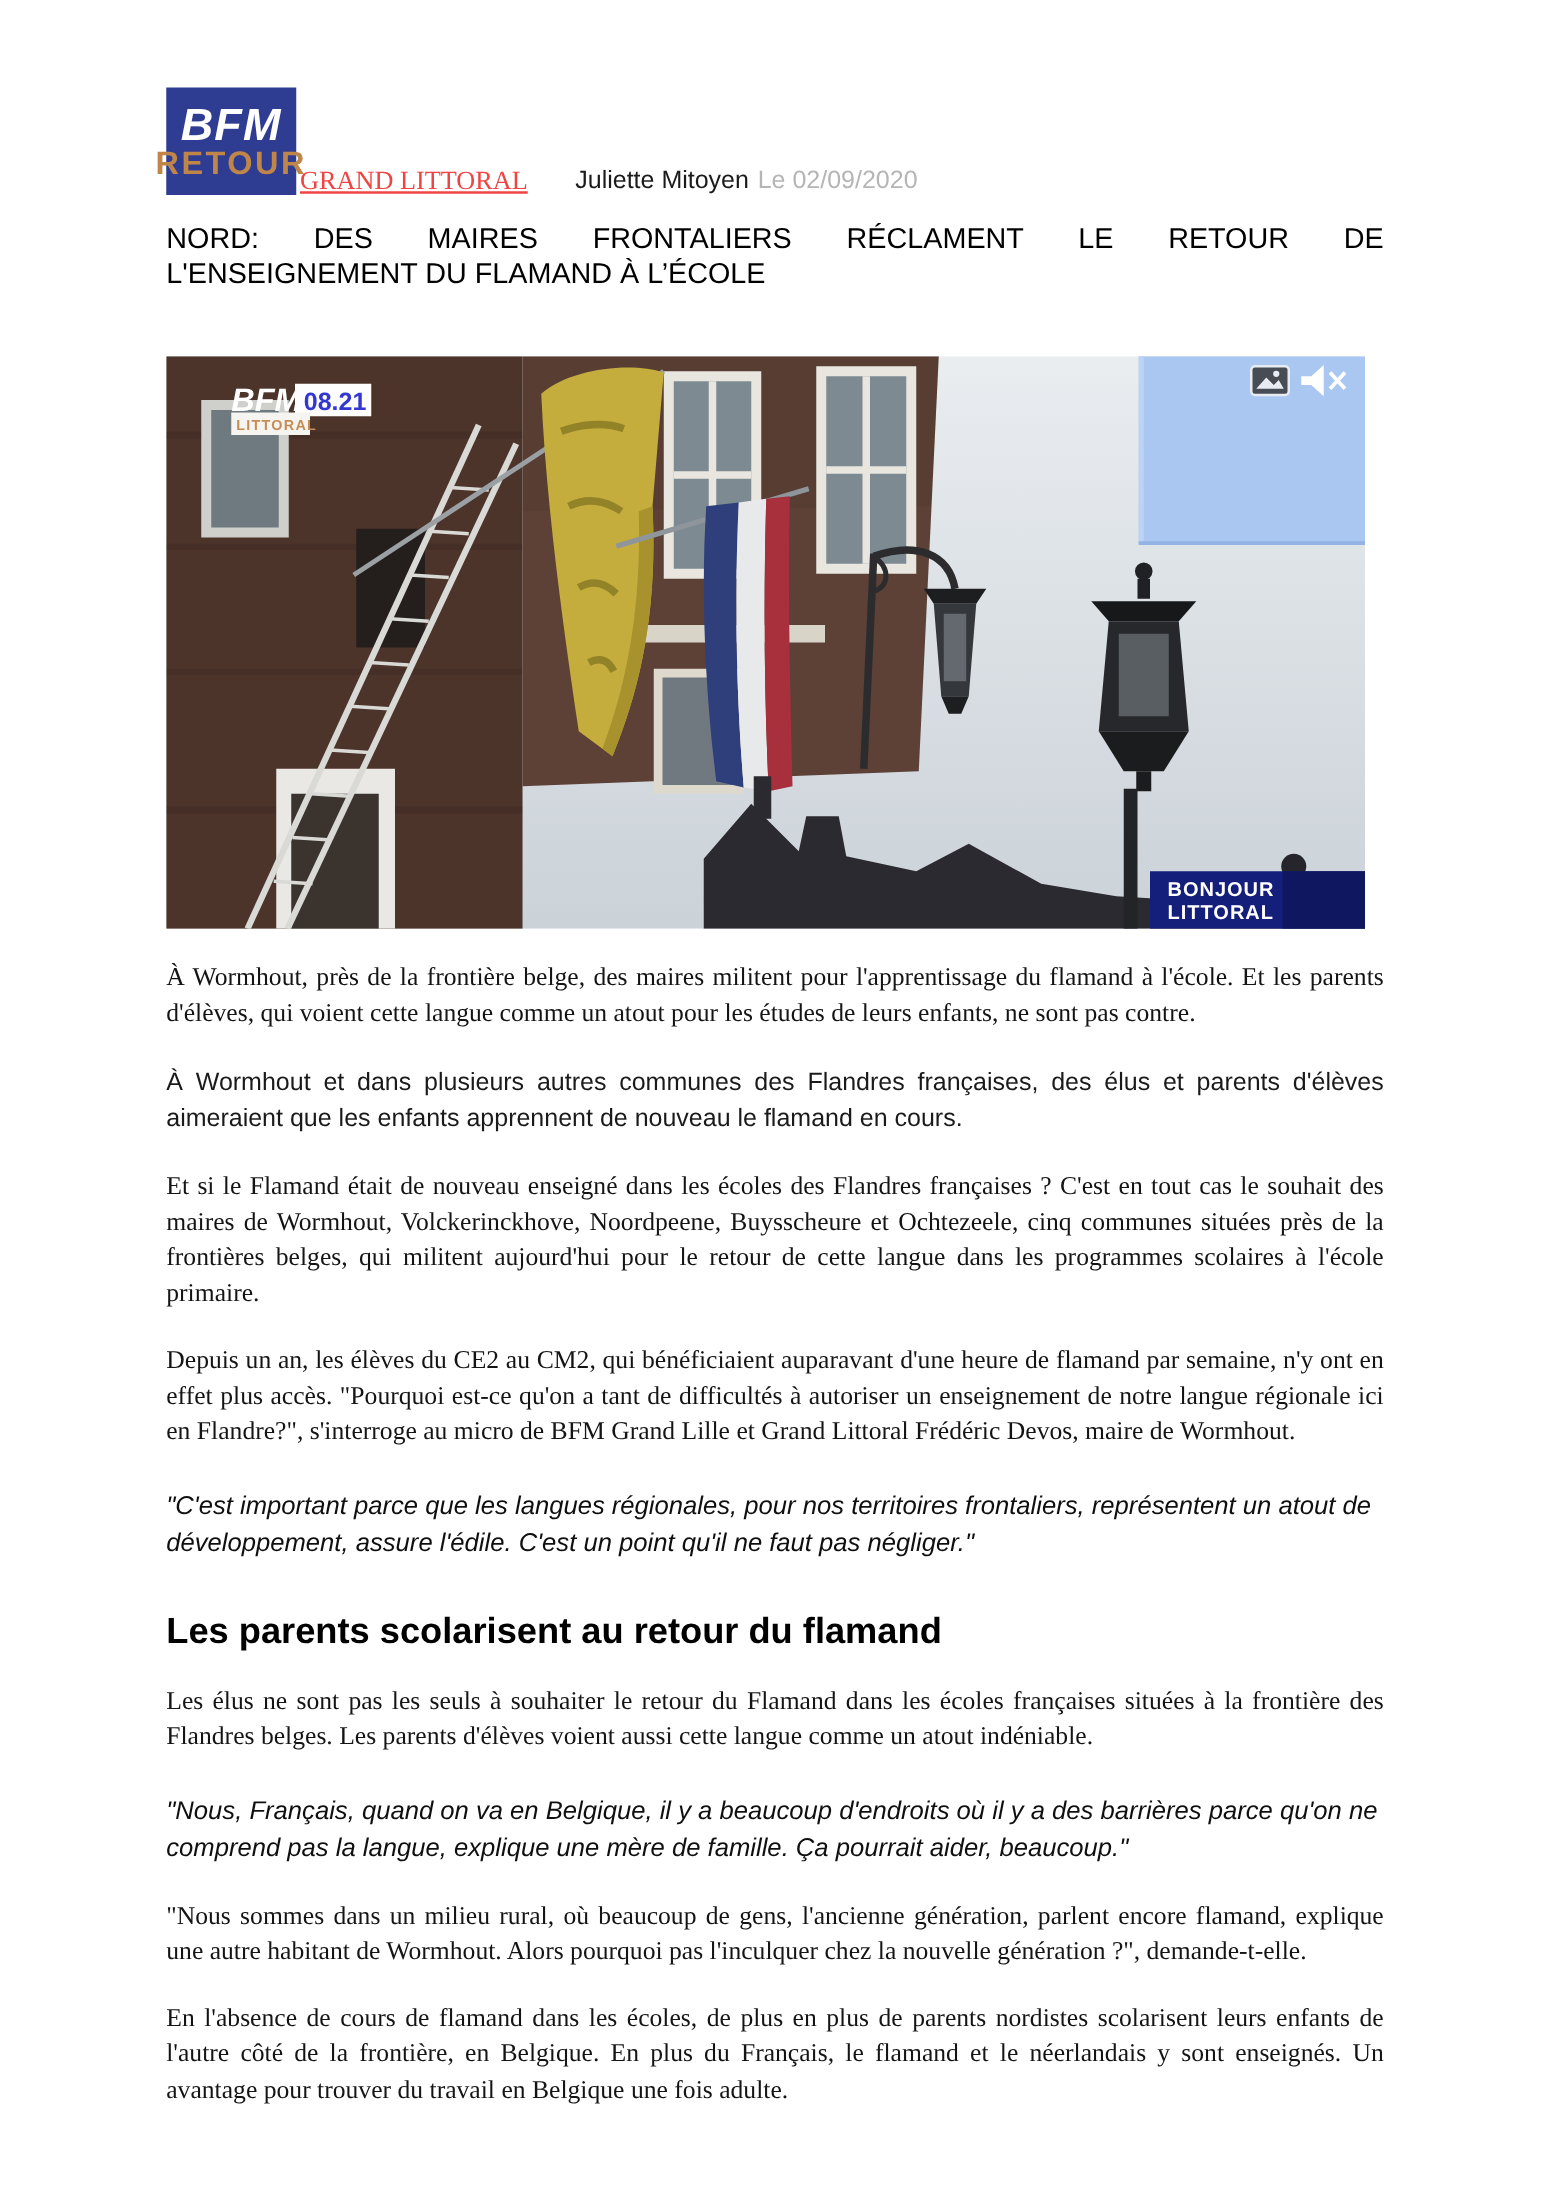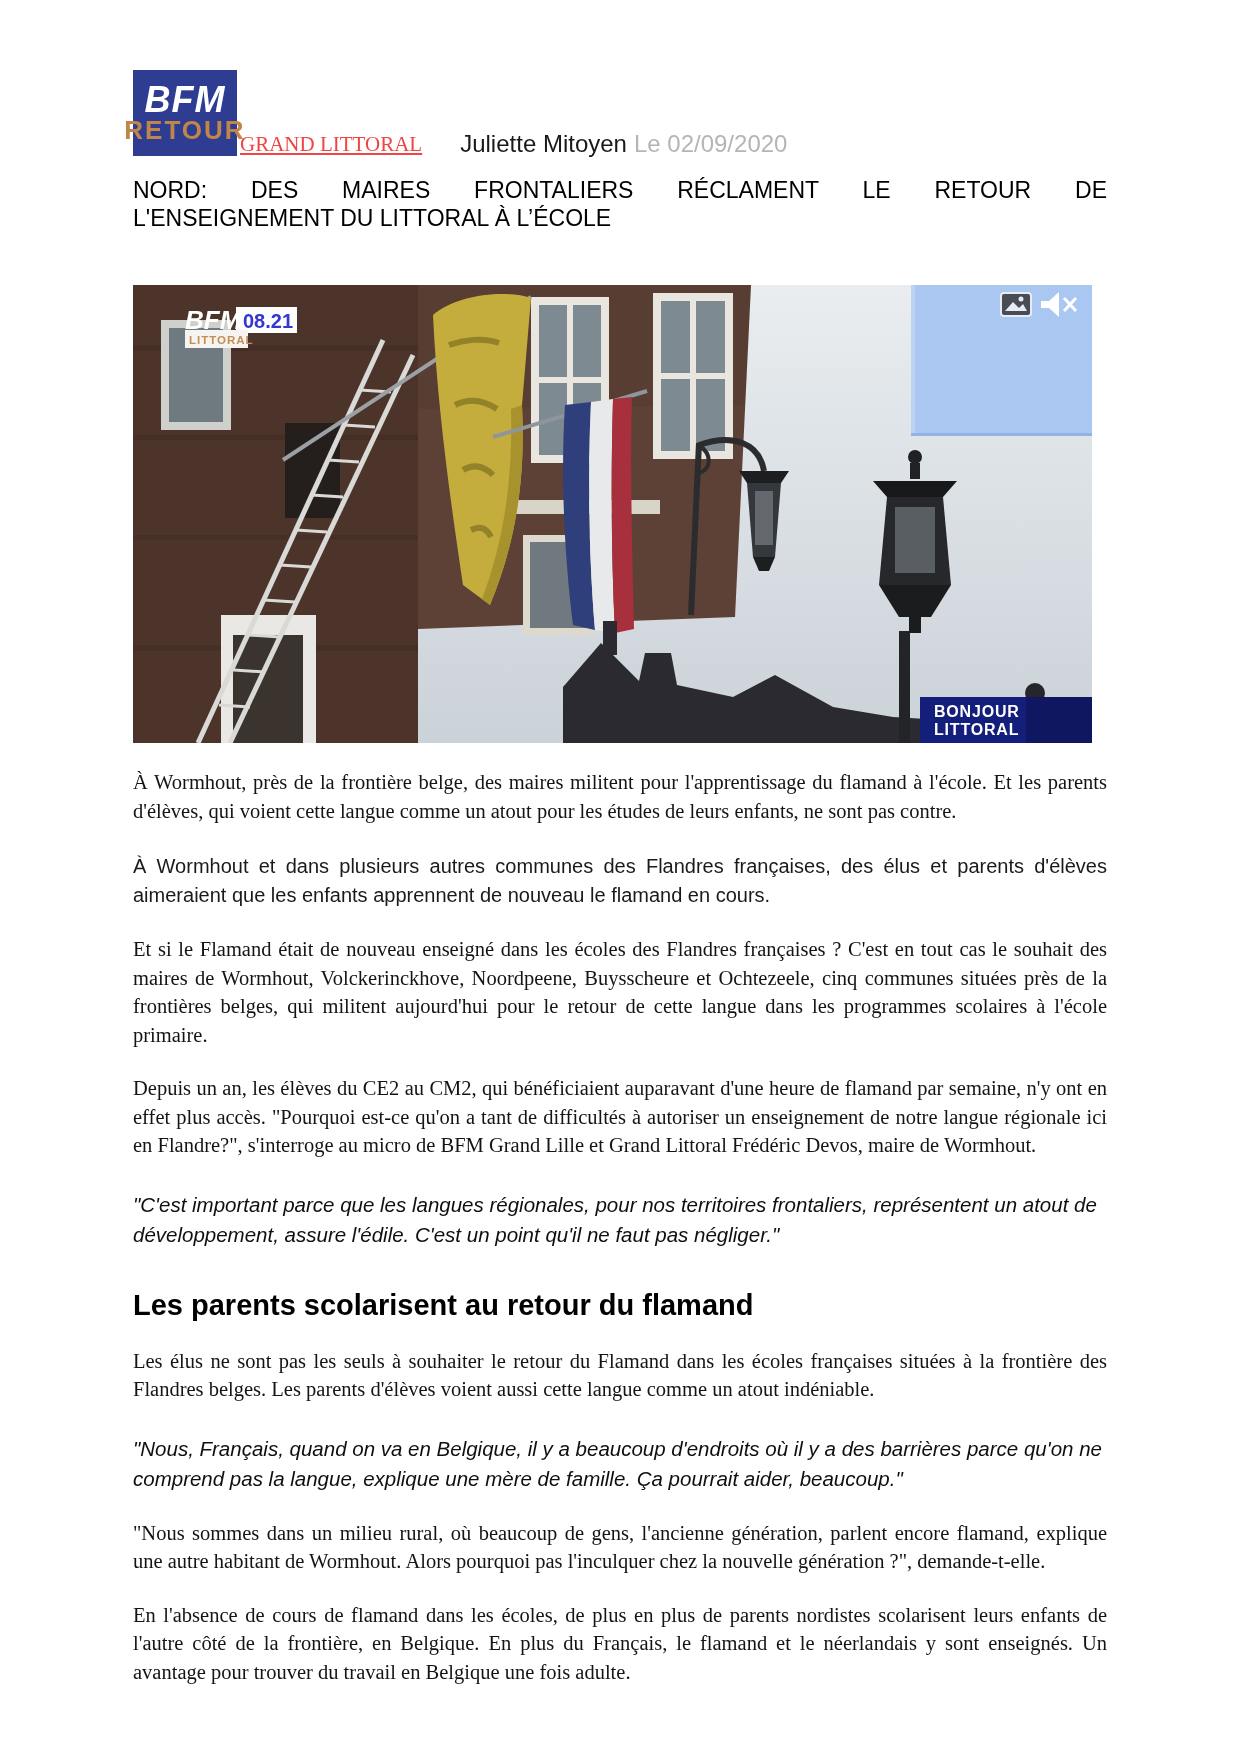--- a/index.html
+++ b/index.html
@@ -9,21 +9,21 @@
   .content { width: 974px; }
 
   
   .header-row { display: flex; align-items: flex-end; }
   .logo { width: 104px; height: 86px; background: #2e3d92; display: flex; flex-direction: column;
           align-items: center; justify-content: center; flex: 0 0 auto; }
   .logo-bfm { color: #ffffff; font-weight: bold; font-style: italic; font-size: 36px; line-height: 34px; letter-spacing: 1px; }
   .logo-lille { color: #c08548; font-weight: bold; font-size: 26px; line-height: 26px; letter-spacing: 2px; }
   .category-link { font-family: "Liberation Serif", serif; font-size: 21px; color: #ef4444;
                    text-decoration: underline; margin-left: 3px; line-height: 24px; cursor: pointer; }
-  .byline { margin-left: 38px; font-size: 24px; line-height: 24px; color: #1a1a1a; white-space: nowrap; }
+  .byline { margin-left: 38px; font-size: 20px; line-height: 24px; color: #1a1a1a; white-space: nowrap; }
   .byline-date { color: #b5b5b5; margin-left: 7px; }
 
   
   .title { margin-top: 20px; font-weight: normal; font-size: 23px; line-height: 28px; color: #000; }
   .title-l1 { text-align: justify; text-align-last: justify; }
 
   
   .video { position: relative; width: 959px; height: 458px; margin-top: 53px; cursor: pointer; }
   .video svg { display: block; width: 959px; height: 458px; }
 
@@ -47,21 +47,21 @@
         <div class="logo-lille">RETOUR</div>
       </div>
       <a class="category-link">GRAND LITTORAL</a>
       <div class="byline">
         <span>Juliette Mitoyen</span><span class="byline-date">Le 02/09/2020</span>
       </div>
     </div>
 
     <div class="title">
       <div class="title-l1">NORD: DES MAIRES FRONTALIERS RÉCLAMENT LE RETOUR DE</div>
-      <div class="title-l2">L'ENSEIGNEMENT DU LITTORAL À L’ÉCOLE</div>
+      <div class="title-l2">L'ENSEIGNEMENT DU FLAMAND À L’ÉCOLE</div>
     </div>
 
     <div class="video">
       <svg viewBox="0 0 959 458" xmlns="http://www.w3.org/2000/svg">
         <defs>
           <linearGradient id="sky" x1="0" y1="0" x2="0" y2="1">
             <stop offset="0" stop-color="#e9edf0"></stop>
             <stop offset="1" stop-color="#cbd2d8"></stop>
           </linearGradient>
         </defs>

